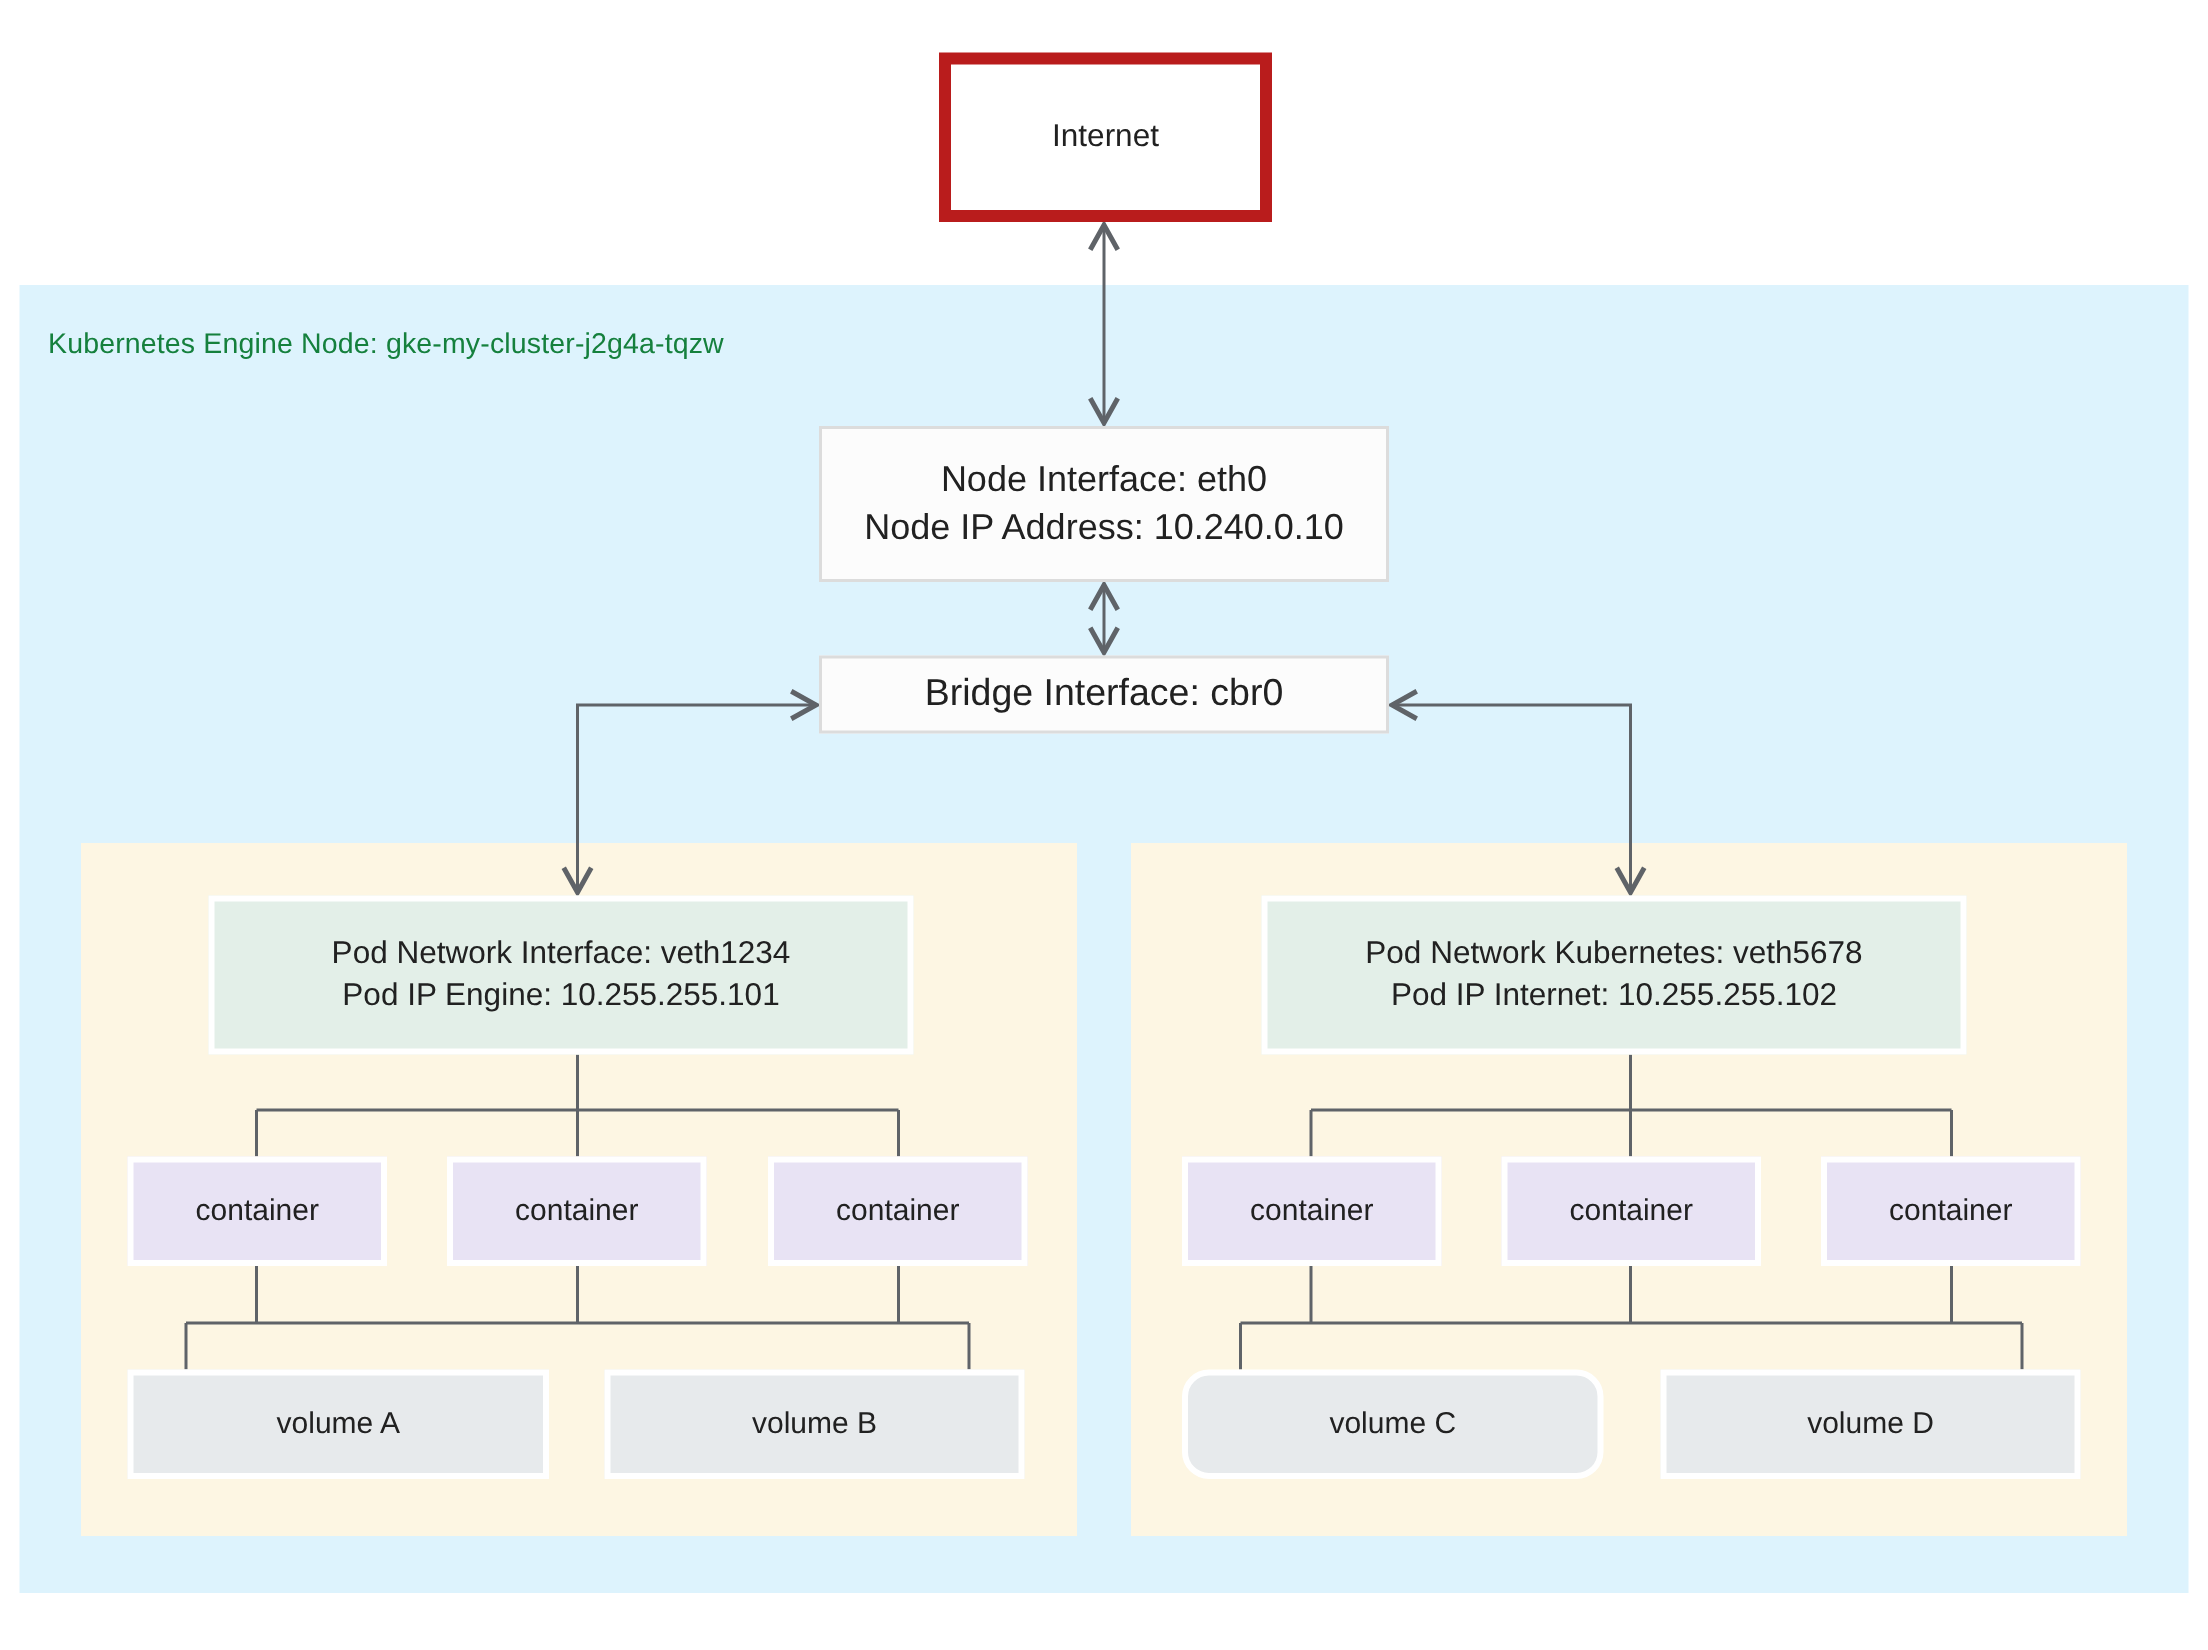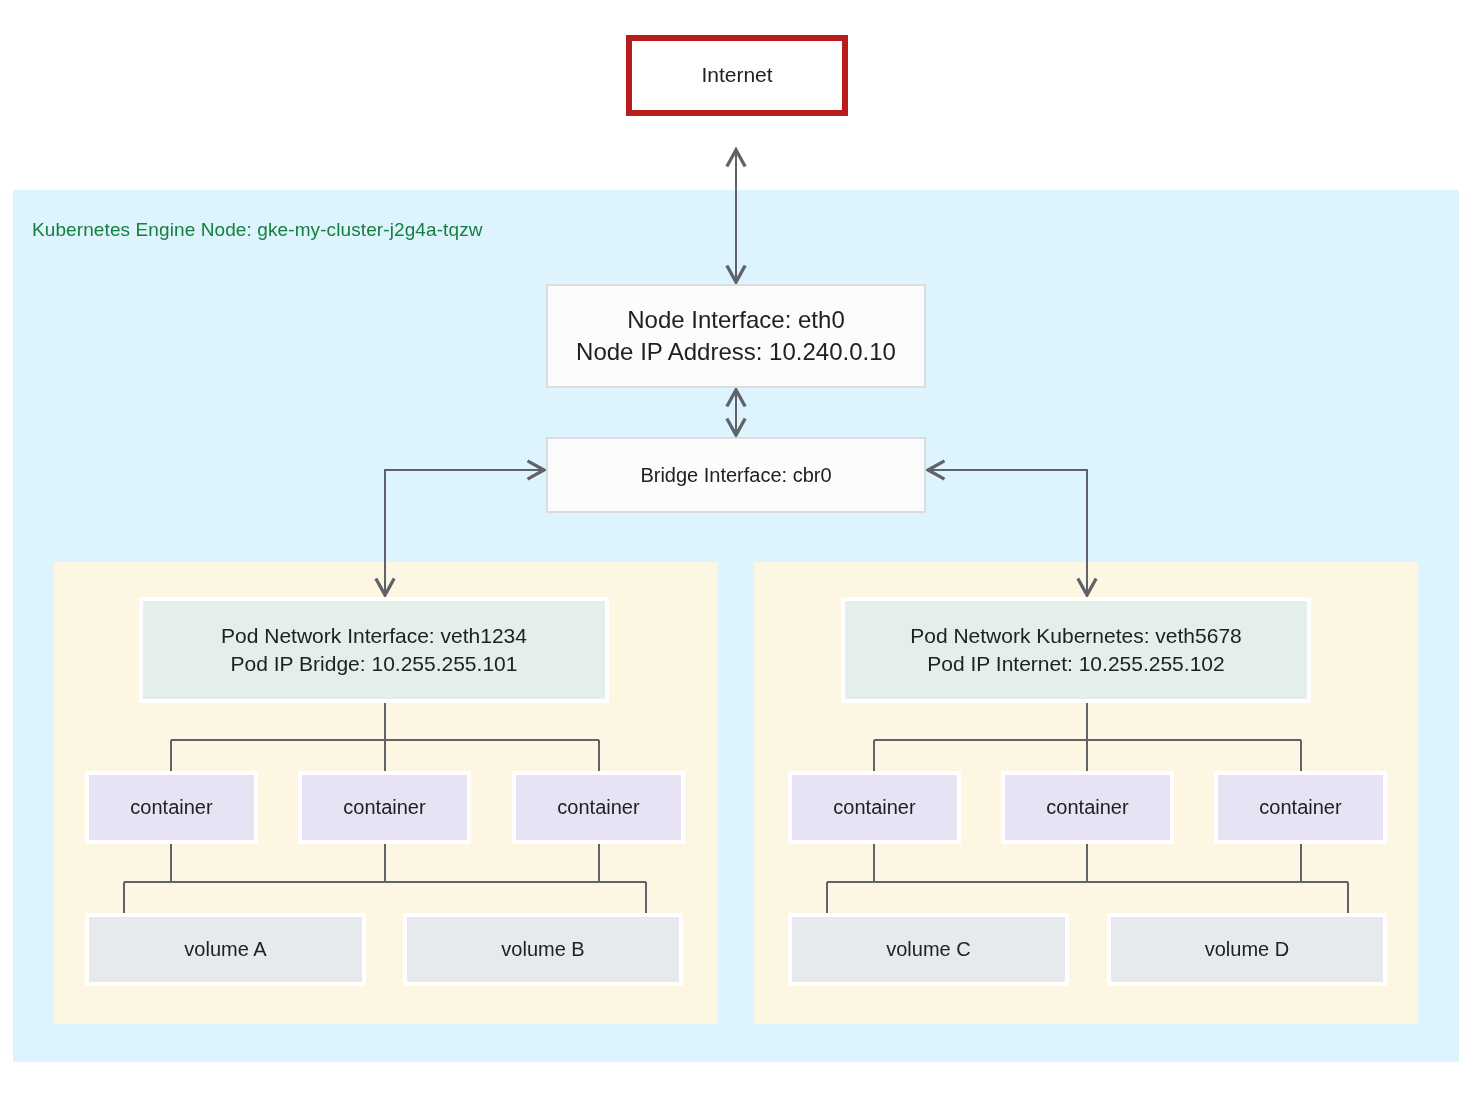--- a/index.html
+++ b/index.html
@@ -50,43 +50,43 @@
     align-items: center;
     justify-content: center;
     text-align: center;
     color: #212121;
     line-height: 1.35;
   }
   .box-internet {
     left: 626px;
     top: 35px;
     width: 222px;
-    height: 81px;
+    height: 113px;
     background: #ffffff;
-    border: 6px solid #b91c1c;
+    border: 8px solid #b91c1c;
     font-size: 21px;
     justify-content: center;
   }
   .box-node-interface {
     left: 546px;
     top: 284px;
     width: 380px;
     height: 104px;
     background: #fcfcfc;
     border: 2px solid #dcdcdc;
     font-size: 24px;
   }
   .box-bridge {
     left: 546px;
     top: 437px;
     width: 380px;
-    height: 76px;
+    height: 52px;
     background: #fcfcfc;
     border: 2px solid #dcdcdc;
-    font-size: 20px;
+    font-size: 25px;
   }
   .pod-region {
     position: absolute;
     top: 562px;
     width: 664px;
     height: 462px;
     background: #fdf6e3;
   }
   .pod-region.left { left: 54px; }
   .pod-region.right { left: 754px; }
@@ -193,21 +193,21 @@
     </div>
   </div>
 
   <div class="box box-bridge">
     <span>Bridge Interface: cbr0</span>
   </div>
 
   <div class="box pod-iface left">
     <div>
       <span class="line2">Pod Network Interface: veth1234</span>
-      <span class="line2">Pod IP Bridge: 10.255.255.101</span>
+      <span class="line2">Pod IP Engine: 10.255.255.101</span>
     </div>
   </div>
 
   <div class="box container-box" style="left:85px;">
     <span>container</span>
   </div>
   <div class="box container-box" style="left:298px;">
     <span>container</span>
   </div>
   <div class="box container-box" style="left:512px;">
@@ -231,20 +231,20 @@
   <div class="box container-box" style="left:788px;">
     <span>container</span>
   </div>
   <div class="box container-box" style="left:1001px;">
     <span>container</span>
   </div>
   <div class="box container-box" style="left:1214px;">
     <span>container</span>
   </div>
 
-  <div class="box volume-box" style="left:788px; width:281px;">
+  <div class="box volume-box" style="left:788px; width:281px;border-radius:18px;">
     <span>volume C</span>
   </div>
   <div class="box volume-box" style="left:1107px; width:280px;">
     <span>volume D</span>
   </div>
 
 </div>
 
 </body></html>

